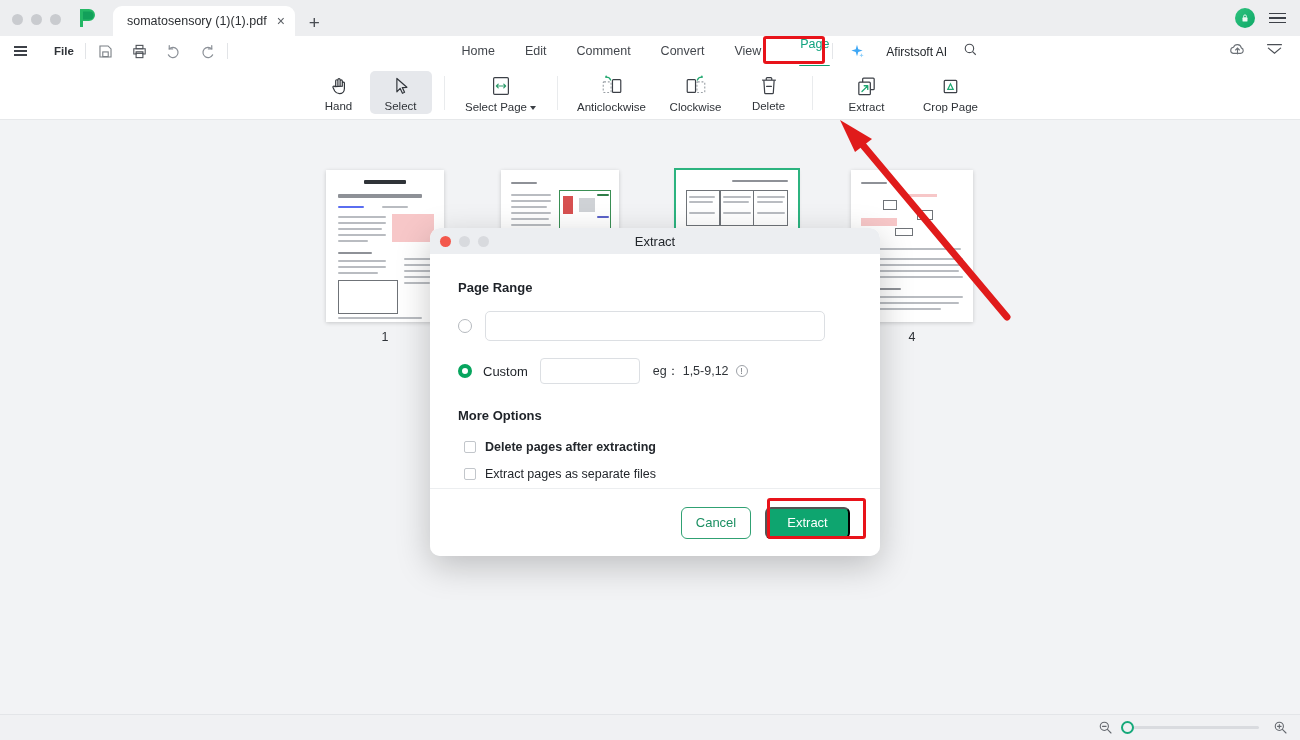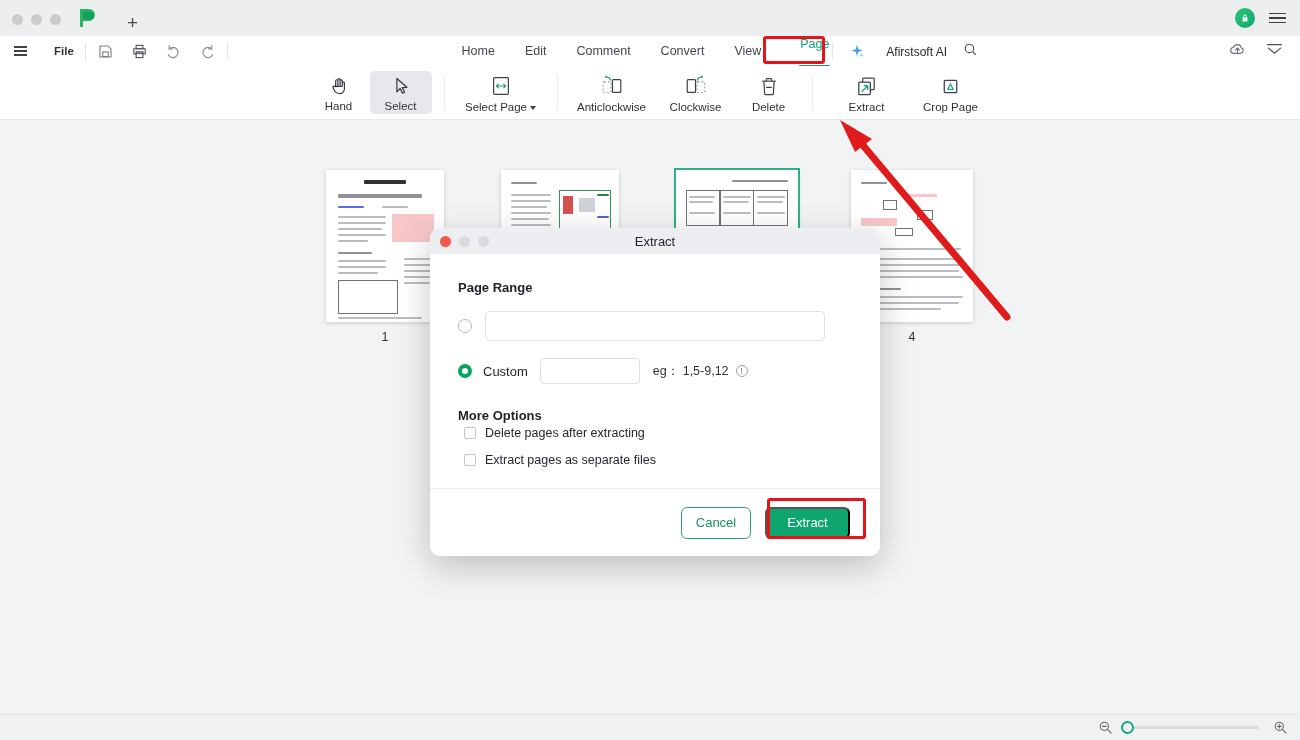--- a/index.html
+++ b/index.html
@@ -70,21 +70,21 @@
   .ai-sep { width:1px; height:16px; background:#e4e6e9; }
   .ai-label { font-size:12px; color:#23272c; margin-left:8px; }
   .right-icons { display:flex; align-items:center; gap:18px; padding-right:16px; }
 
   
   .ribbon {
     position:absolute; left:0; top:66px; width:1300px; height:54px;
     background:#fff; border-bottom:1px solid #e6e8ea;
     display:flex; align-items:center; justify-content:center;
   }
-  .rgroup { display:flex; align-items:center; }
+  .rgroup { display:flex; }
   .rbtn {
     width:62px; display:flex; flex-direction:column; align-items:center;
     gap:3px; padding:4px 0 2px; border-radius:5px;
   }
   .rbtn.sel { background:#e6e8ec; }
   .rbtn-wide { width:88px; }
   .rbtn-wide2 { width:84px; }
   .rlabel { font-size:11.5px; color:#2f3338; white-space:nowrap; }
   .rsep { width:1px; height:34px; background:#e9ebed; margin:0 12px; }
   .caret-dn { display:inline-block; border-left:3.5px solid transparent; border-right:3.5px solid transparent; border-top:4.5px solid #3b3f45; margin-left:3px; vertical-align:1px; }
@@ -177,20 +177,24 @@
     </div>
 
     <div class="applogo">
       <svg width="22" height="20" viewBox="0 0 22 20">
         <path d="M3 1 h9 a6 6 0 0 1 0 12 h-6 v6 h-3 z" fill="#24b765"></path>
         <path d="M6 3.5 h6.5 a4 4 0 0 1 0 8 h-6.5 z" fill="#12a05a"></path>
       </svg>
     </div>
 
     <div class="tabstrip">
+      <div class="tab">
+        <span class="tab-title">somatosensory (1)(1).pdf</span>
+        <span class="tab-close">×</span>
+      </div>
       <span class="newtab">+</span>
     </div>
 
     <div class="tb-right">
       <span class="avatar">
         <svg width="10" height="10" viewBox="0 0 12 12">
           <rect x="3" y="5.2" width="6" height="5" rx="1" fill="#ffffff" opacity=".92"></rect>
           <path d="M4.3 5.2 V4 a1.7 1.7 0 0 1 3.4 0 v1.2" stroke="#ffffff" stroke-width="1.1" fill="none" opacity=".92"></path>
         </svg>
       </span>
@@ -475,21 +479,21 @@
       <div class="row" style="margin-top:17px;">
         <span class="radio on"></span>
         <span class="custom-label">Custom</span>
         <input class="custom-input" type="text" value="" style="">
         <span class="eg"><span>eg：</span>&nbsp;<span>1,5-9,12</span></span>
         <span class="info-ic">!</span>
       </div>
 
       <div class="sec-title" style="margin-top:24px;">More Options</div>
 
-      <div class="chk-row" style="margin-top:3px;">
+      <div class="chk-row" style="margin-top:17px;font-weight:bold;">
         <span class="chk"></span>
         <span class="chk-label">Delete pages after extracting</span>
       </div>
       <div class="chk-row" style="margin-top:13px;">
         <span class="chk"></span>
         <span class="chk-label">Extract pages as separate files</span>
       </div>
     </div>
 
     <div class="modal-foot">

